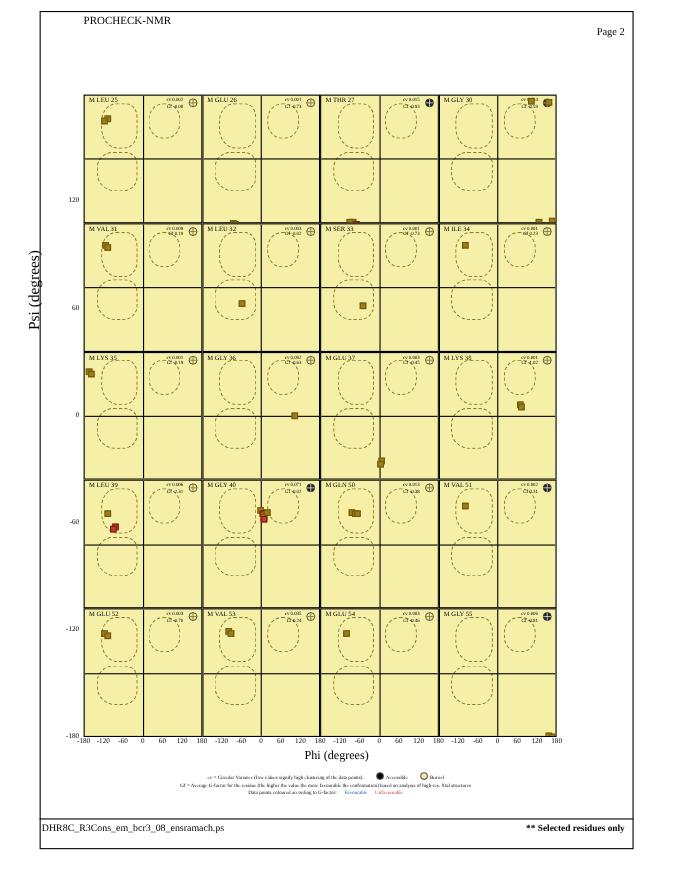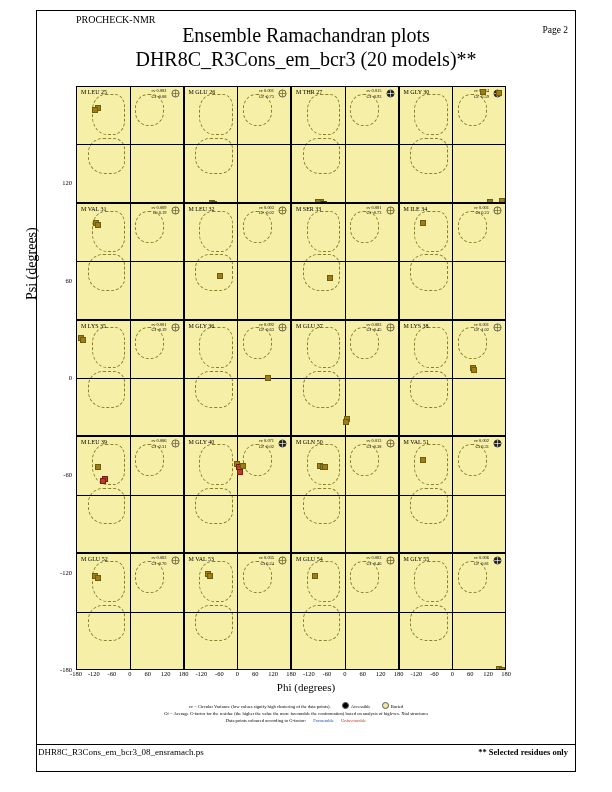--- a/index.html
+++ b/index.html
@@ -40,22 +40,20 @@
   .unfavtxt{color:#c0392b;}
 </style>
 </head>
 <body>
 
 <div class="page">
   <div class="border"></div>
 
   <div class="hdr-left">PROCHECK-NMR</div>
   <div class="hdr-right">Page  2</div>
-  <div class="title1">Ensemble Ramachandran plots</div>
-  <div class="title2">DHR8C_R3Cons_em_bcr3 (20 models)**</div>
 
   <div class="ylabel">Psi (degrees)</div>
   <div class="xlabel">Phi (degrees)</div>
 
   <div class="yax">
       <div class="ytick" style="top: 93.3333px;">120</div>
       <div class="ytick" style="top: 190.667px;">60</div>
       <div class="ytick" style="top: 288px;">0</div>
       <div class="ytick" style="top: 385.333px;">-60</div>
       <div class="ytick" style="top: 482.667px;">-120</div>

